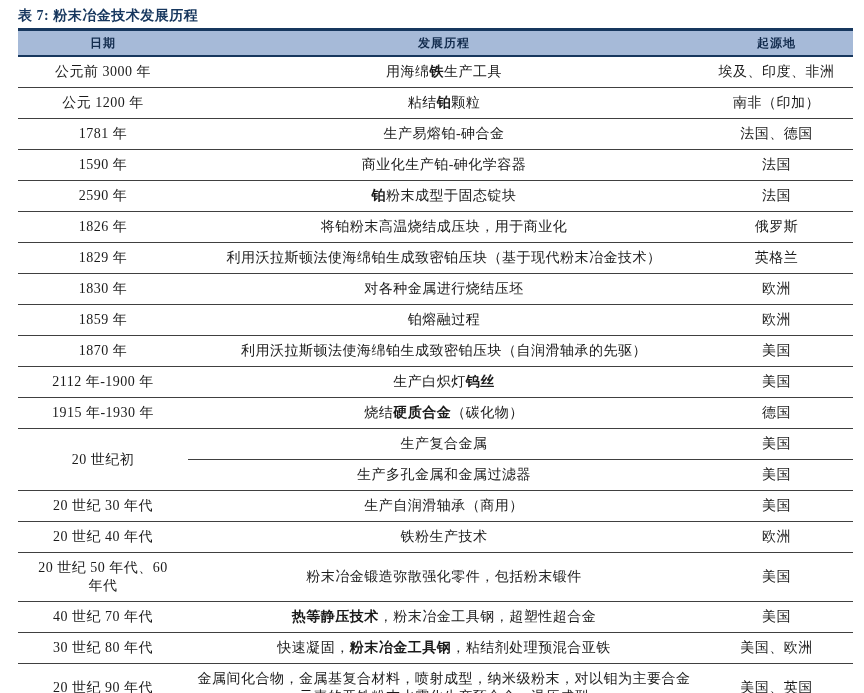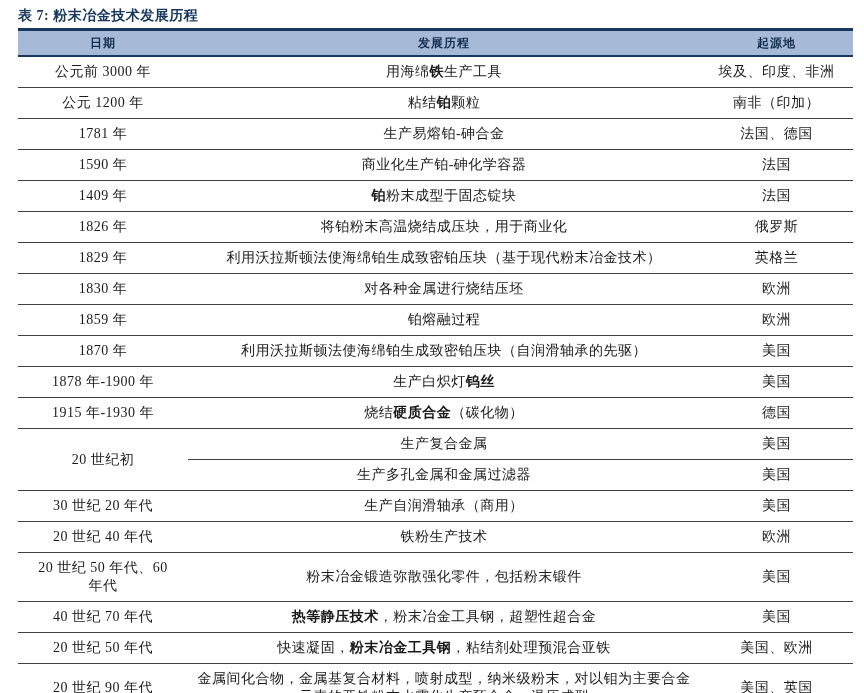--- a/index.html
+++ b/index.html
@@ -91,21 +91,21 @@
         <td class="date">1781 年</td>
         <td class="desc"><span>生产易熔铂-砷合金</span></td>
         <td class="origin">法国、德国</td>
       </tr>
       <tr>
         <td class="date">1590 年</td>
         <td class="desc"><span>商业化生产铂-砷化学容器</span></td>
         <td class="origin">法国</td>
       </tr>
       <tr>
-        <td class="date">1409 年</td>
+        <td class="date">2590 年</td>
         <td class="desc"><b>铂</b><span>粉末成型于固态锭块</span></td>
         <td class="origin">法国</td>
       </tr>
       <tr>
         <td class="date">1826 年</td>
         <td class="desc"><span>将铂粉末高温烧结成压块，用于商业化</span></td>
         <td class="origin">俄罗斯</td>
       </tr>
       <tr>
         <td class="date">1829 年</td>
@@ -121,61 +121,61 @@
         <td class="date">1859 年</td>
         <td class="desc"><span>铂熔融过程</span></td>
         <td class="origin">欧洲</td>
       </tr>
       <tr>
         <td class="date">1870 年</td>
         <td class="desc"><span>利用沃拉斯顿法使海绵铂生成致密铂压块（自润滑轴承的先驱）</span></td>
         <td class="origin">美国</td>
       </tr>
       <tr>
-        <td class="date">1878 年-1900 年</td>
+        <td class="date">2112 年-1900 年</td>
         <td class="desc"><span>生产白炽灯</span><b>钨丝</b></td>
         <td class="origin">美国</td>
       </tr>
       <tr>
         <td class="date">1915 年-1930 年</td>
         <td class="desc"><span>烧结</span><b>硬质合金</b><span>（碳化物）</span></td>
         <td class="origin">德国</td>
       </tr>
       <tr>
         <td class="date" rowspan="2">20 世纪初</td>
         <td class="desc"><span>生产复合金属</span></td>
         <td class="origin">美国</td>
       </tr>
       <tr>
         <td class="desc"><span>生产多孔金属和金属过滤器</span></td>
         <td class="origin">美国</td>
       </tr>
       <tr>
-        <td class="date">30 世纪 20 年代</td>
+        <td class="date">20 世纪 30 年代</td>
         <td class="desc"><span>生产自润滑轴承（商用）</span></td>
         <td class="origin">美国</td>
       </tr>
       <tr>
         <td class="date">20 世纪 40 年代</td>
         <td class="desc"><span>铁粉生产技术</span></td>
         <td class="origin">欧洲</td>
       </tr>
       <tr>
         <td class="date">20 世纪 50 年代、60
 年代</td>
         <td class="desc"><span>粉末冶金锻造弥散强化零件，包括粉末锻件</span></td>
         <td class="origin">美国</td>
       </tr>
       <tr>
         <td class="date">40 世纪 70 年代</td>
         <td class="desc"><b>热等静压技术</b><span>，粉末冶金工具钢，超塑性超合金</span></td>
         <td class="origin">美国</td>
       </tr>
       <tr>
-        <td class="date">20 世纪 50 年代</td>
+        <td class="date">30 世纪 80 年代</td>
         <td class="desc"><span>快速凝固，</span><b>粉末冶金工具钢</b><span>，粘结剂处理预混合亚铁</span></td>
         <td class="origin">美国、欧洲</td>
       </tr>
       <tr>
         <td class="date">20 世纪 90 年代</td>
         <td class="desc"><span>金属间化合物，金属基复合材料，喷射成型，纳米级粉末，对以钼为主要合金元素的亚铁粉末水雾化生产预合金，温压成型</span></td>
         <td class="origin">美国、英国</td>
       </tr>
     </tbody>
   </table>

